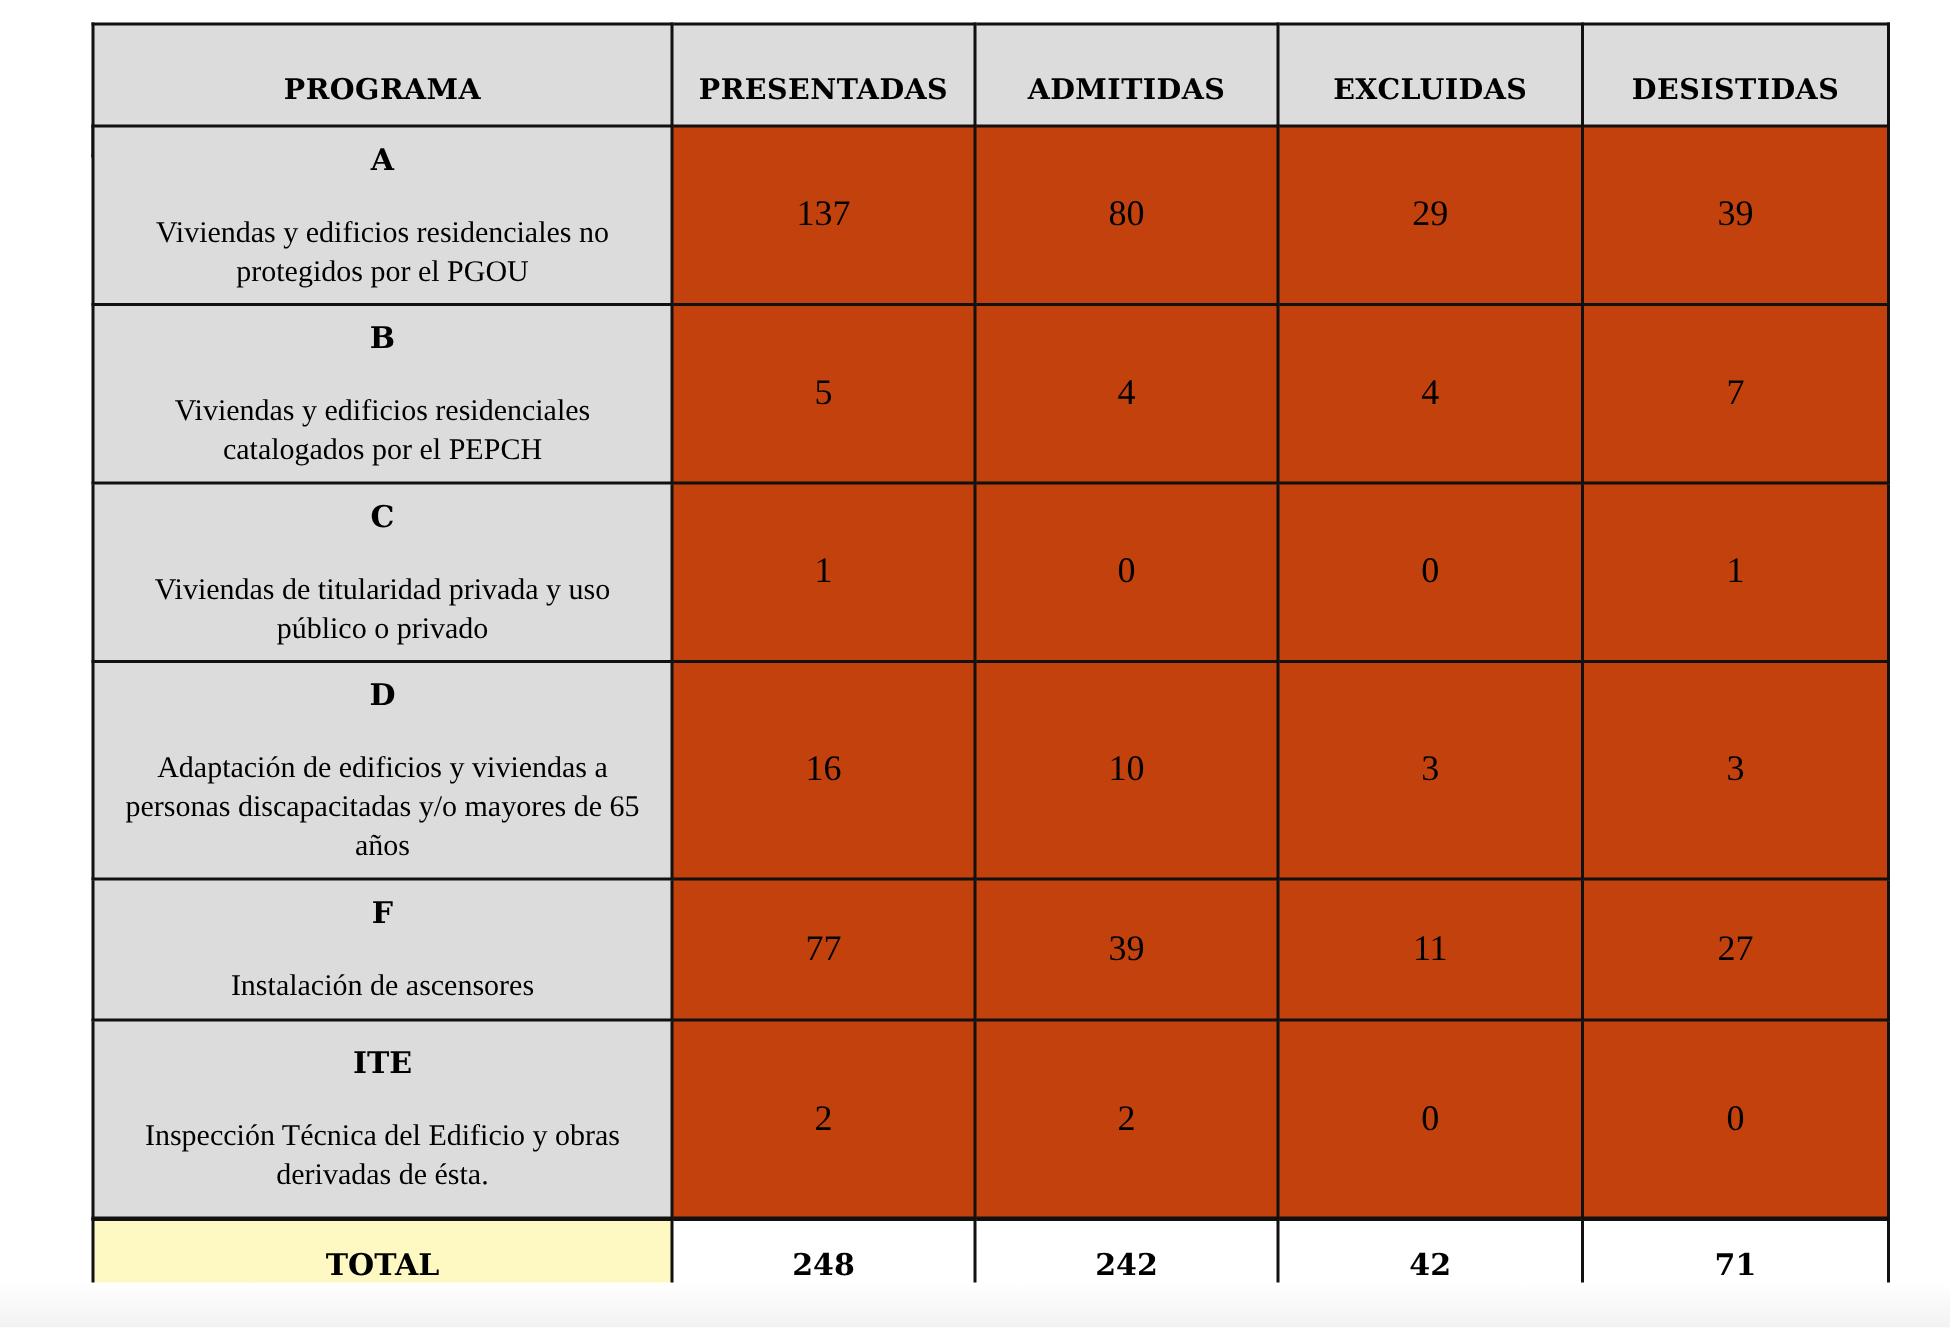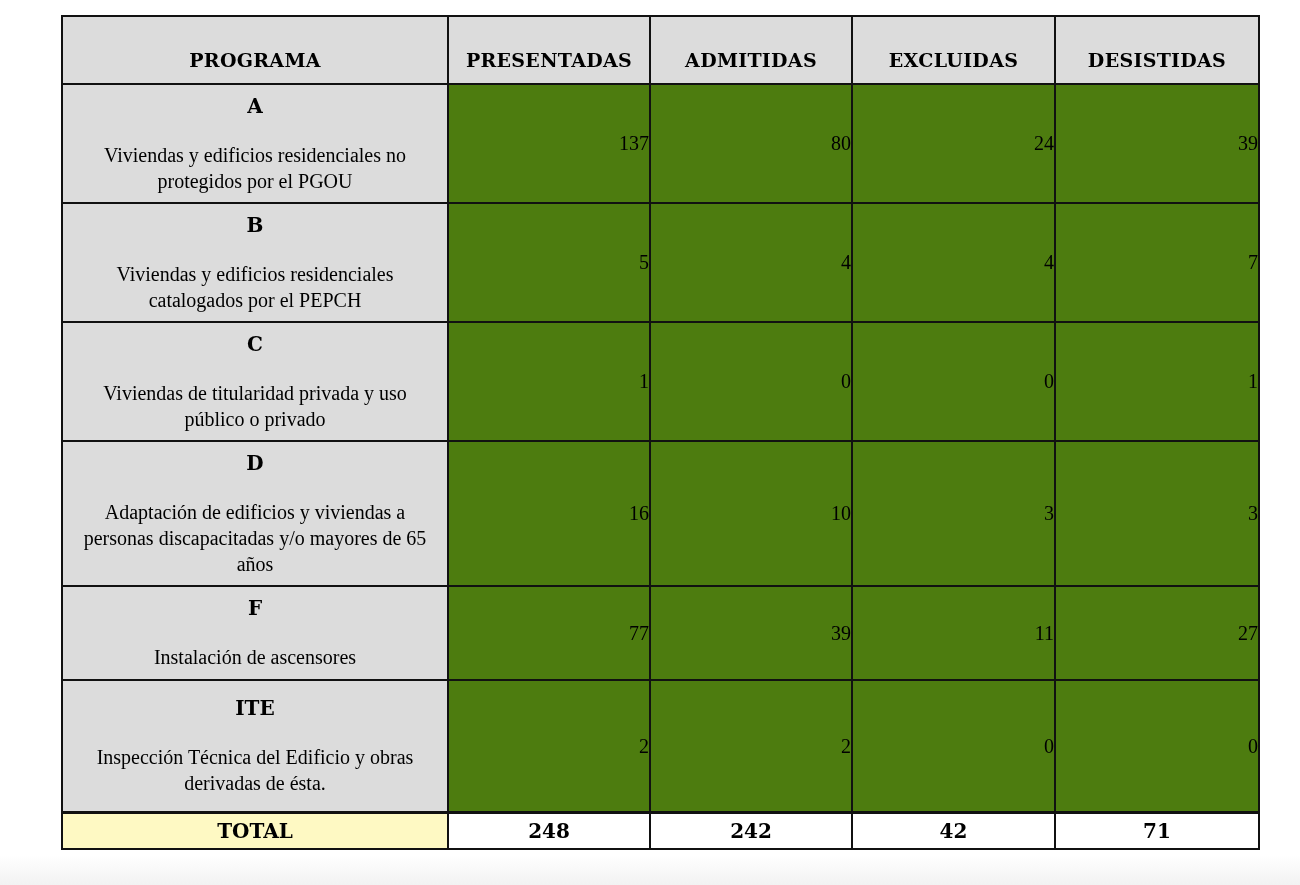--- a/index.html
+++ b/index.html
@@ -13,21 +13,21 @@
     position:absolute; left:0; right:0; top:855px; height:30px;
     background:linear-gradient(to bottom, #ffffff, #f2f2f2);
   }
   table.grid {
     position:absolute; left:61px; width:1197px;
     border-collapse:collapse; table-layout:fixed;
   }
   table.grid td, table.grid th {
     border:2px solid #111;
     text-align:center; vertical-align:middle;
-    padding:0;
+    padding:12px;
   }
   col.c0 { width:386px; }
   col.c1 { width:202px; }
   col.c2 { width:202px; }
   col.c3 { width:203px; }
   col.c4 { width:204px; }
 
   #header-table { top:15px; }
   #header-table th {
     background:#dcdcdc; height:52px;
@@ -41,21 +41,21 @@
     background:#dcdcdc;
     font-size:20px; line-height:26px;
     padding:0 14px;
   }
   .code {
     display:block;
     font-family:"DejaVu Serif", serif; font-weight:900; font-size:20px;
     line-height:24px; margin-bottom:24px;
   }
   .desc { display:block; }
-  #body-table td.num { font-size:20px; background:#4d7c0f;text-align:right; }
+  #body-table td.num { font-size:24px; background:#c2410c; }
 
   #total-table { top:812px; }
   #total-table td { height:34px; font-family:"DejaVu Serif", serif; font-weight:900; font-size:20px; }
   #total-table td.label { background:#fef9c3; }
 </style>
 </head>
 <body>
 
 <table class="grid" id="header-table">
   <colgroup>
@@ -86,21 +86,21 @@
     </colgroup>
 
   <tbody>
       <tr style="height:119px">
     <td class="prog">
       <span class="code">A</span>
       <span class="desc">Viviendas y edificios residenciales no protegidos por el PGOU</span>
     </td>
     <td class="num">137</td>
     <td class="num">80</td>
-    <td class="num">24</td>
+    <td class="num">29</td>
     <td class="num">39</td>
   </tr>
 
   <tr style="height:119px">
     <td class="prog">
       <span class="code">B</span>
       <span class="desc">Viviendas y edificios residenciales catalogados por el PEPCH</span>
     </td>
     <td class="num">5</td>
     <td class="num">4</td>

